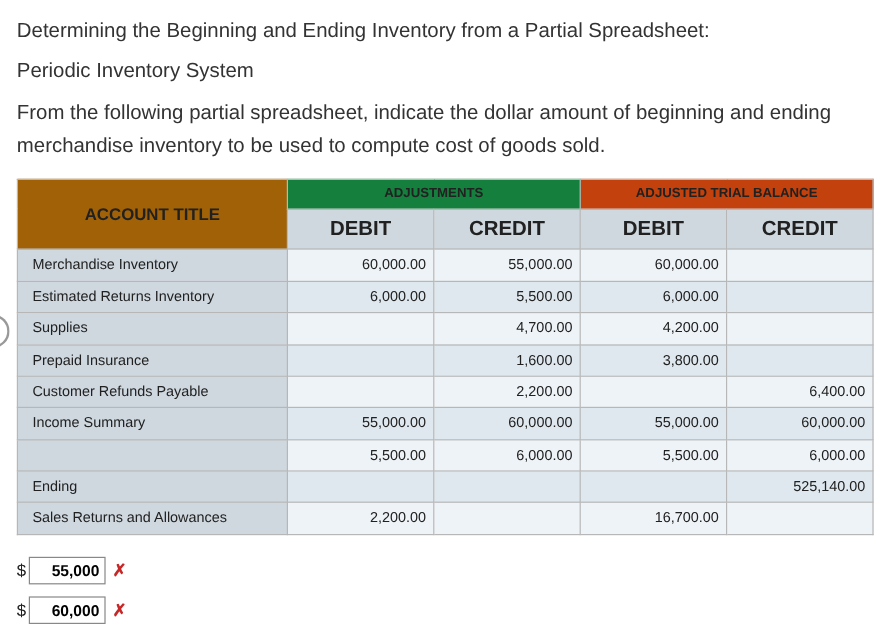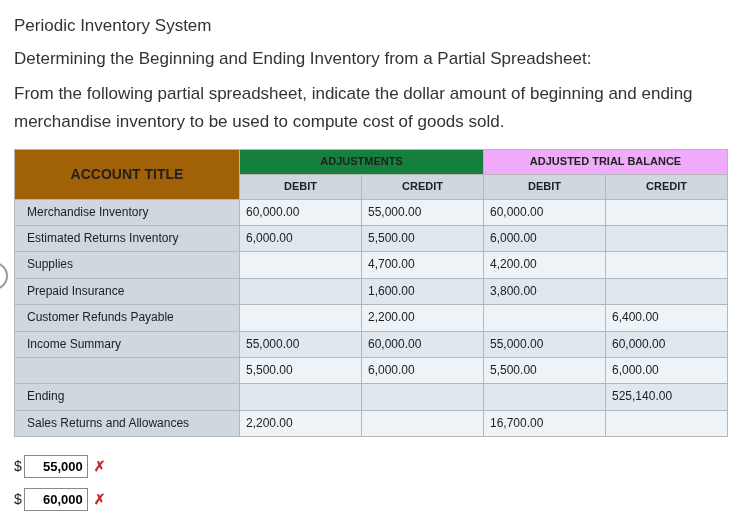--- a/index.html
+++ b/index.html
@@ -41,34 +41,35 @@
     font-weight: bold;
     background: #a16207;
     font-size: 14px;
   }
   th.group-hdr {
     text-align: center;
     font-weight: bold;
     font-size: 11px;
     background: #15803d;
   }
-  th.group-hdr.atb { background: #f0abfc; margin-top: 12px; }
+  th.group-hdr.atb { background: #c2410c; margin-top: 12px; }
   th.sub-hdr {
     text-align: center;
     font-weight: bold;
-    font-size: 11px;
+    font-size: 17px;
     background: #cfd8df;
   }
   td.label {
     background: #cfd8df;
     text-align: left;
     padding-left: 6px;
     font-size: 12px;
   }
   td.num {
+    text-align: right;
     padding-right: 6px;
     font-variant-numeric: tabular-nums;
   }
   
   tr.even td.num { background: #dfe8ee; }
   tr.odd  td.num { background: #eef3f7; }
   tr.even td.label, tr.odd td.label { background: #cfd8df; padding-left: 12px; }
 
   
   .answers { margin-top: 18px; font-size: 14px; }
@@ -104,22 +105,22 @@
     border-radius: 0 14px 14px 0;
     background: #fff;
   }
 </style>
 </head>
 <body>
 
 <div class="side-tab"></div>
 
 <div class="intro">
+  <p>Determining the Beginning and Ending Inventory from a Partial Spreadsheet:</p>
   <p>Periodic Inventory System</p>
-  <p>Determining the Beginning and Ending Inventory from a Partial Spreadsheet:</p>
   <p style="margin-top:8px;">From the following partial spreadsheet, indicate the dollar amount of beginning and ending merchandise inventory to be used to compute cost of goods sold.</p>
 </div>
 
 <table class="sheet">
   <colgroup>
     <col style="width:225px">
     <col style="width:122px">
       <col style="width:122px">
     <col style="width:122px">
       <col style="width:122px">

